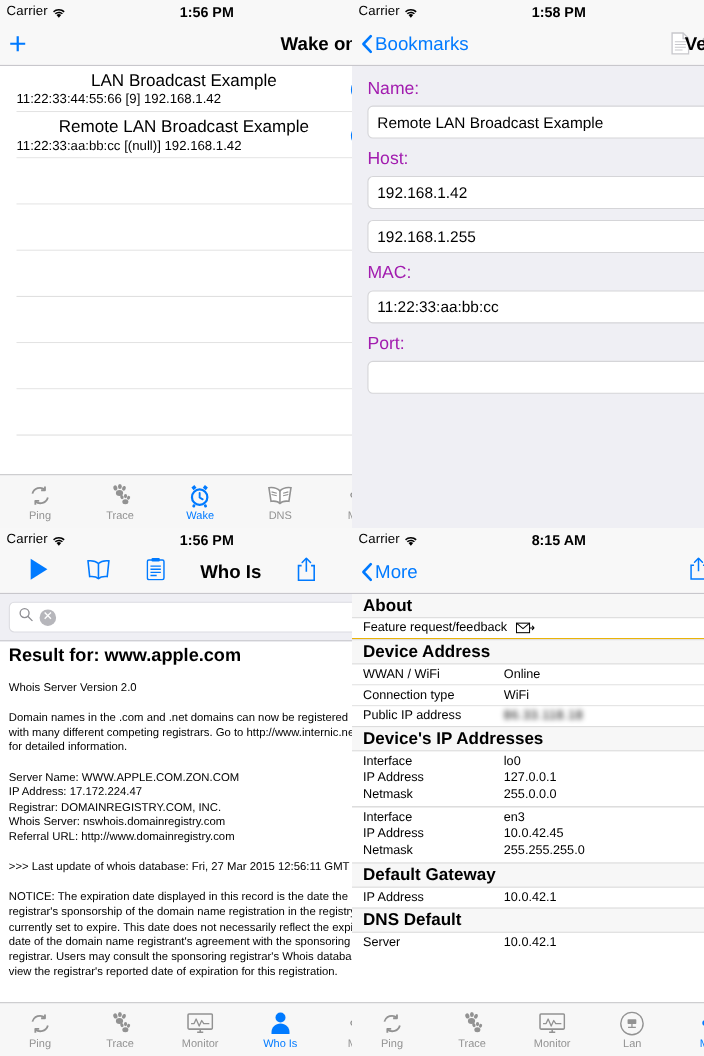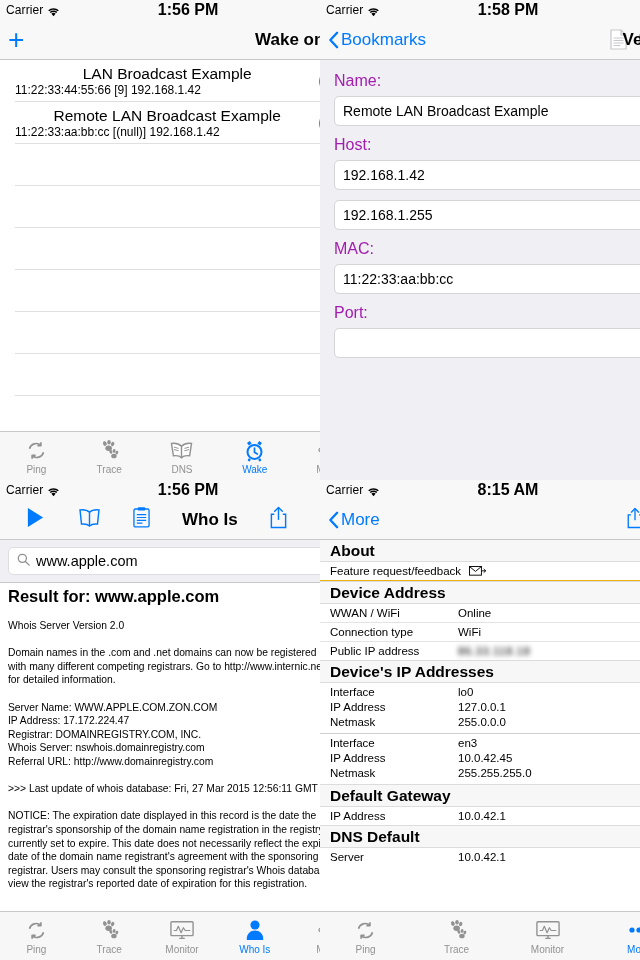--- a/index.html
+++ b/index.html
@@ -20,21 +20,21 @@
   
   .statusbar {
     height: 20px; background: #f8f8f8;
     display: flex; align-items: center; padding: 0 6px;
     font-size: 12px; font-weight: bold; color: #000;
     position: relative;
   }
   .sb-left { display:flex; align-items:center; gap:4px; }
   .sb-carrier { font-size: 12px; font-weight: normal; letter-spacing:.1px;}
   .wifi-ico { display:inline-block; width:13px; height:10px; position:relative; top:1px; }
-  .sb-time { position: absolute; left: 0; right: 0; text-align: center; font-size: 16px; font-weight: bold; pointer-events:none;padding-left:12px;}
+  .sb-time { position: absolute; left: 0; right: 0; text-align: center; font-size: 13px; font-weight: bold; pointer-events:none;padding-left:12px;}
   .sb-right { margin-left: auto; display: flex; align-items: center; }
   .battery { width: 24px; height: 11px; border: 1px solid #000; border-radius: 2px; position: relative; background:#000;}
   .battery::after { content:""; position: absolute; right: -3px; top: 3px; width: 2px; height: 5px; background: #000; border-radius: 0 1px 1px 0;}
 
   
   .navbar {
     height: 40px; background: #f8f8f8;
     border-bottom: 1px solid #c8c7cc;
     display: flex; align-items: center; padding: 0 8px;
     position: relative;
@@ -213,42 +213,42 @@
               <ellipse cx="16" cy="5.4" rx="1.8" ry="2.4" transform="rotate(20 16 5.4)"></ellipse>
               <ellipse cx="11.6" cy="10" rx="3.6" ry="3"></ellipse>
               <ellipse cx="14" cy="14" rx="1.6" ry="2.1" transform="rotate(-20 14 14)"></ellipse>
               <ellipse cx="17.6" cy="13" rx="1.6" ry="2.1"></ellipse>
               <ellipse cx="20.6" cy="14.8" rx="1.5" ry="2" transform="rotate(20 20.6 14.8)"></ellipse>
               <ellipse cx="17.4" cy="18.6" rx="3" ry="2.5"></ellipse>
             </svg>
         </span>
         <span class="tab-lbl">Trace</span>
       </div>
-      <div class="tab">
-        <span class="tab-ico">
-          <svg viewBox="0 0 26 22" width="25" height="21" fill="none" stroke="currentColor" stroke-width="1.5">
-              <path d="M13 6.5C10.5 4 6.5 3 2.5 3.5l2 13c4-.5 7 .3 8.5 2 1.5-1.7 4.5-2.5 8.5-2l2-13C19.5 3 15.5 4 13 6.5z" fill="#fff"></path>
-              <path d="M13 6.5v12"></path>
-              <path d="M5 7.5l5 1.3M5 10l5 1.3M16 8.8l5-1.3M16 11.3l5-1.3" stroke-width="1"></path>
-            </svg>
-        </span>
-        <span class="tab-lbl">DNS</span>
-      </div>
       <div class="tab active">
         <span class="tab-ico">
           <svg viewBox="0 0 24 24" width="23" height="23" fill="currentColor">
               <circle cx="12" cy="13.5" r="7.3" fill="none" stroke="currentColor" stroke-width="2.1"></circle>
               <path d="M12 9.6v4.2l2.9 1.8" stroke="currentColor" stroke-width="1.8" fill="none" stroke-linecap="round"></path>
               <path d="M4.2 4.3 7 2 9 4.6 6.2 6.9z"></path>
               <path d="M19.8 4.3 17 2l-2 2.6 2.8 2.3z"></path>
               <rect x="5.2" y="20.3" width="2.6" height="3" rx="1" transform="rotate(25 6.5 21.8)"></rect>
               <rect x="16.2" y="20.3" width="2.6" height="3" rx="1" transform="rotate(-25 17.5 21.8)"></rect>
             </svg>
         </span>
         <span class="tab-lbl">Wake</span>
+      </div>
+      <div class="tab">
+        <span class="tab-ico">
+          <svg viewBox="0 0 26 22" width="25" height="21" fill="none" stroke="currentColor" stroke-width="1.5">
+              <path d="M13 6.5C10.5 4 6.5 3 2.5 3.5l2 13c4-.5 7 .3 8.5 2 1.5-1.7 4.5-2.5 8.5-2l2-13C19.5 3 15.5 4 13 6.5z" fill="#fff"></path>
+              <path d="M13 6.5v12"></path>
+              <path d="M5 7.5l5 1.3M5 10l5 1.3M16 8.8l5-1.3M16 11.3l5-1.3" stroke-width="1"></path>
+            </svg>
+        </span>
+        <span class="tab-lbl">DNS</span>
       </div>
       <div class="tab">
         <span class="tab-ico">
           <svg viewBox="0 0 24 10" width="24" height="10" fill="none" stroke="currentColor" stroke-width="1.2">
               <circle cx="5" cy="5" r="2"></circle>
               <circle cx="12" cy="5" r="2"></circle>
               <circle cx="19" cy="5" r="2"></circle>
             </svg>
         </span>
         <span class="tab-lbl">More</span>
@@ -365,21 +365,20 @@
     </div>
 
     <div class="searchwrap">
       <div class="searchbar">
         <span>
           <svg viewBox="0 0 16 16" width="13" height="13" fill="none" stroke="#8e8e93" stroke-width="1.5">
               <circle cx="6.6" cy="6.6" r="5"></circle>
               <path d="M10.4 10.4 15 15" stroke-linecap="round"></path>
             </svg>
         </span>
-        <span class="search-val">www.apple.com</span>
         <span class="clear-btn">✕</span>
       </div>
     </div>
 
     <div class="whois">
       <div class="whois-h">Result for: www.apple.com</div>
       <div class="whois-body">Whois Server Version 2.0
 
 Domain names in the .com and .net domains can now be registered
 with many different competing registrars. Go to http://www.internic.net
@@ -602,20 +601,30 @@
       <div class="tab">
         <span class="tab-ico">
           <svg viewBox="0 0 26 22" width="24" height="21" fill="none" stroke="currentColor" stroke-width="1.5">
               <rect x="1" y="1.5" width="24" height="15" rx="1"></rect>
               <path d="M10 19.5h6M13 16.5v3"></path>
               <polyline points="4,11 7,11 9,6.5 12,13.5 14.5,8 16.5,11 22,11" stroke-width="1.3" stroke-linejoin="round"></polyline>
             </svg>
         </span>
         <span class="tab-lbl">Monitor</span>
       </div>
+      <div class="tab">
+        <span class="tab-ico">
+          <svg viewBox="0 0 26 26" width="23" height="23" fill="none" stroke="currentColor" stroke-width="1.4">
+              <circle cx="13" cy="13" r="11.5"></circle>
+              <rect x="8.5" y="8.5" width="9" height="5" rx="0.8" fill="currentColor" stroke="none"></rect>
+              <path d="M13 13.5v3.5M9 17h8" stroke-width="1.3"></path>
+            </svg>
+        </span>
+        <span class="tab-lbl">Lan</span>
+      </div>
       <div class="tab active">
         <span class="tab-ico">
           <svg viewBox="0 0 24 10" width="24" height="10" fill="currentColor">
               <circle cx="5" cy="5" r="2.6"></circle>
               <circle cx="12" cy="5" r="2.6"></circle>
               <circle cx="19" cy="5" r="2.6"></circle>
             </svg>
         </span>
         <span class="tab-lbl">More</span>
       </div>

